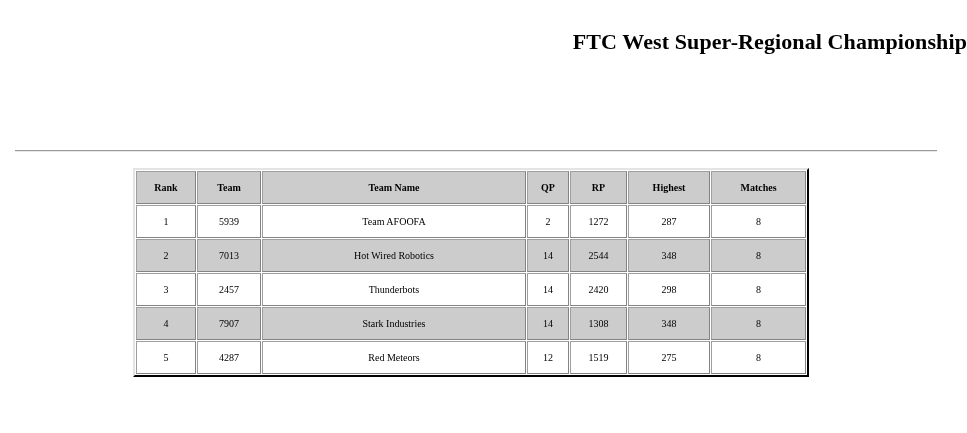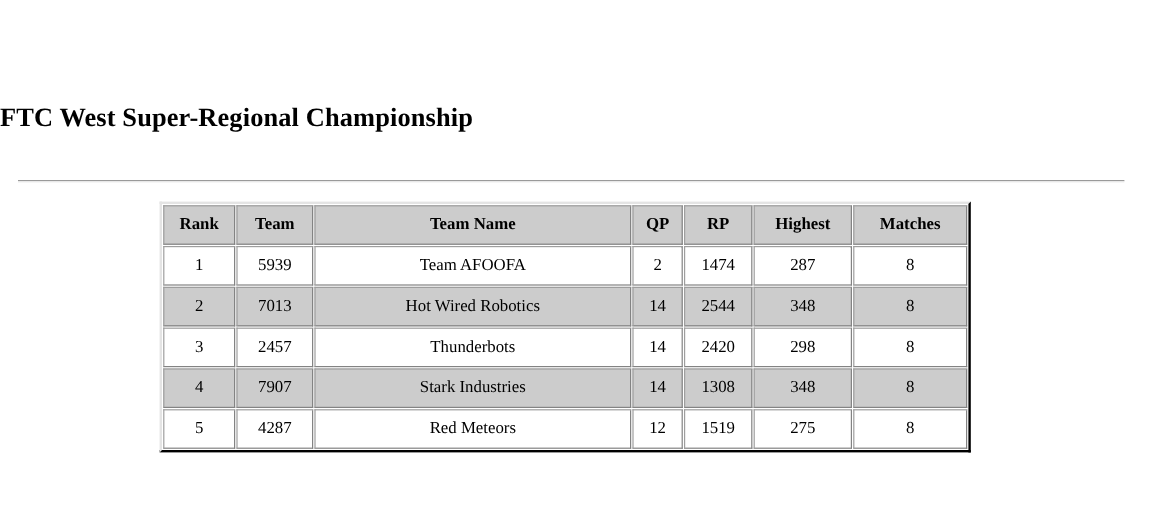--- a/index.html
+++ b/index.html
@@ -16,22 +16,22 @@
   }
 
   .page {
     position: relative;
     width: 967px;
     height: 433px;
   }
 
   
   .title-block {
-    text-align: left;
-    padding-top: 85px;
+    text-align: right;
+    padding-top: 29px;
     margin: 0;
   }
   .title-line {
     font-size: 22px;
     font-weight: bold;
     line-height: 26px;
     letter-spacing: 0.1px;
     white-space: nowrap;
   }
 
@@ -76,21 +76,21 @@
     border: 1px inset #d4d4d4;
     border-top-color: #f2f2f2;
     border-left-color: #f2f2f2;
     border-right-color: #838383;
     border-bottom-color: #838383;
     padding: 0;
     height: 31px;
     line-height: 31px;
     text-align: center;
     vertical-align: middle;
-    font-size: 14px;
+    font-size: 10px;
     white-space: nowrap;
   }
 
   table.ranking thead th {
     background: #cccccc;
     font-weight: bold;
   }
 
   table.ranking tbody tr.row-odd td {
     background: #ffffff;
@@ -144,21 +144,21 @@
           <th>Highest</th>
           <th>Matches</th>
         </tr>
       </thead>
       <tbody>
         <tr class="row-odd">
           <td>1</td>
           <td>5939</td>
           <td>Team AFOOFA</td>
           <td>2</td>
-          <td>1474</td>
+          <td>1272</td>
           <td>287</td>
           <td>8</td>
         </tr>
         <tr class="row-even">
           <td>2</td>
           <td>7013</td>
           <td>Hot Wired Robotics</td>
           <td>14</td>
           <td>2544</td>
           <td>348</td>

